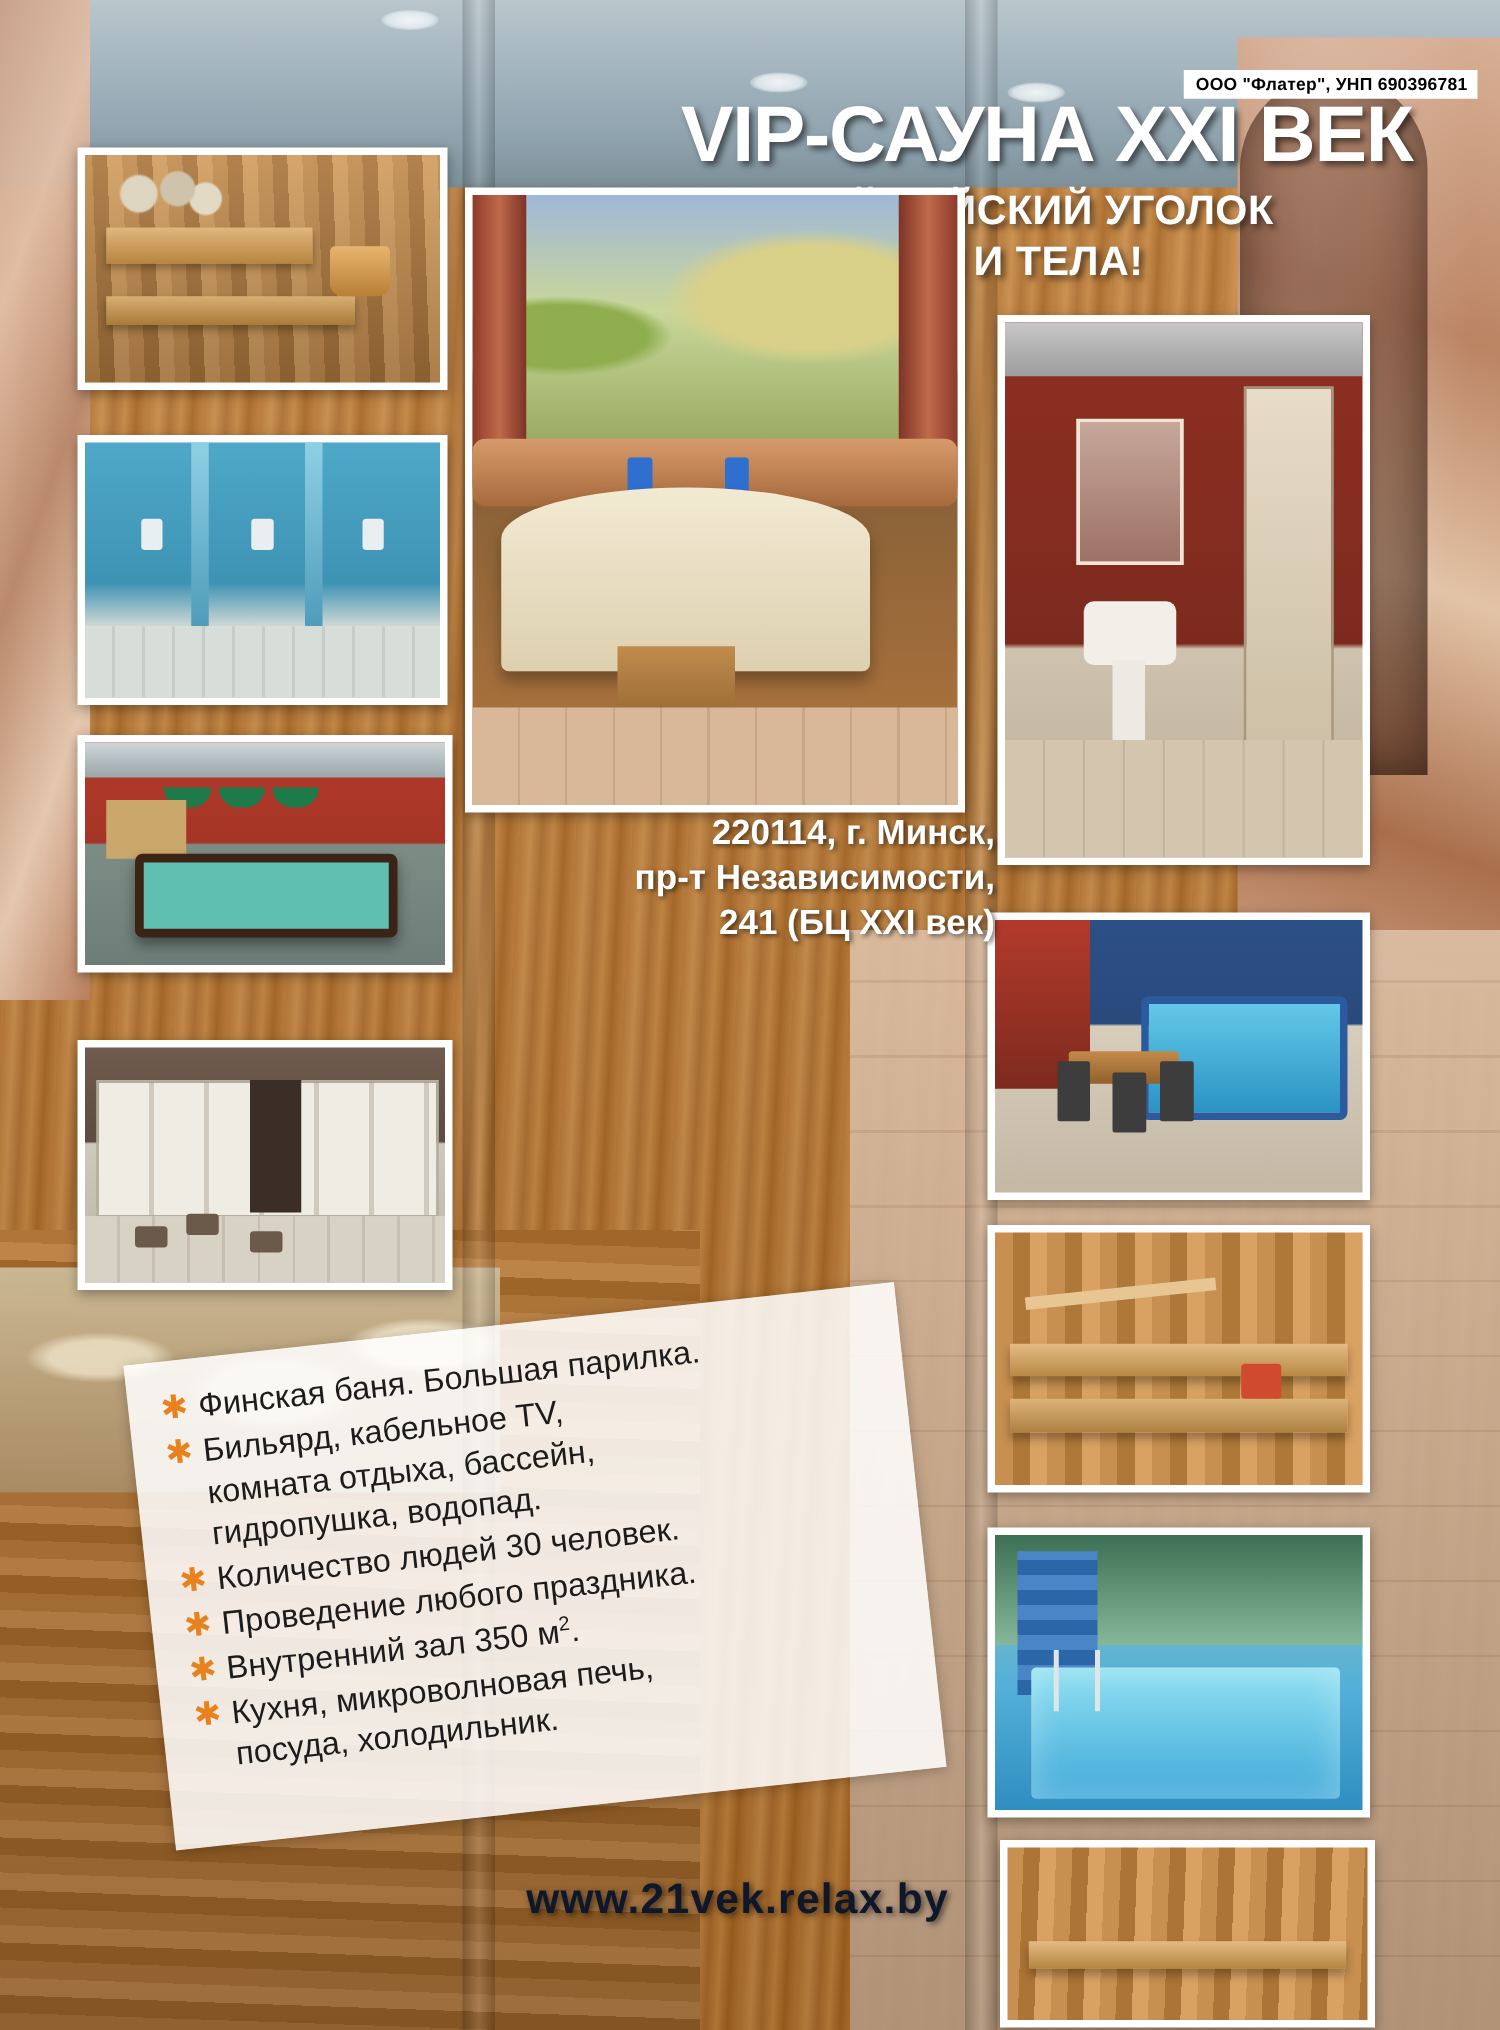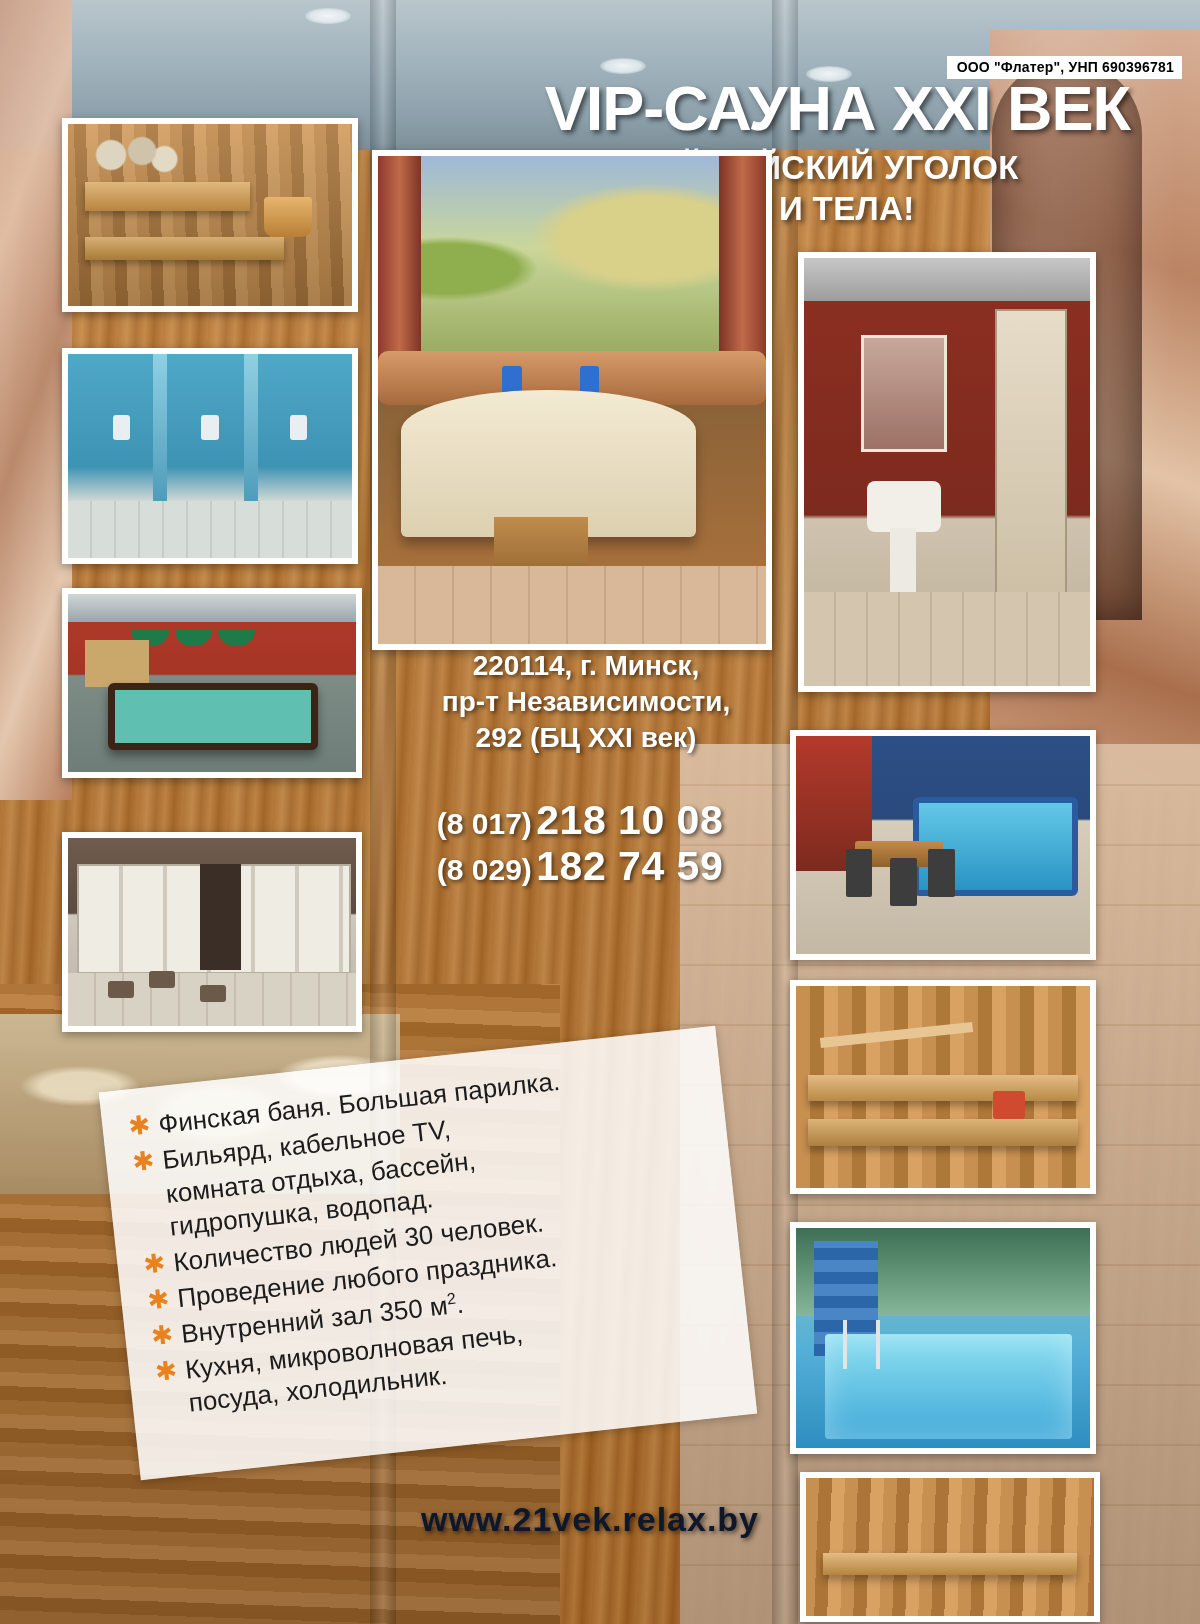--- a/index.html
+++ b/index.html
@@ -117,21 +117,21 @@
     font-weight: bold;
     line-height: 1.22;
     margin-top: 8px;
     letter-spacing: .4px;
   }
 
   
   .address {
     position: absolute;
     left: 376px; top: 648px; width: 420px;
-    text-align: center;
+    text-align: right;
     color: #ffffff;
     font-size: 28px;
     font-weight: bold;
     line-height: 1.28;
     text-shadow: 2px 2px 4px rgba(0,0,0,.6);
   }
   .phones {
     position: absolute;
     left: 360px; top: 798px; width: 440px;
     color: #ffffff;
@@ -423,33 +423,23 @@
 
   <div class="photo p10" style="left:800px; top:1472px; width:300px; height:150px;">
     <div class="inner">
       <div class="bb"></div>
     </div>
   </div>
 
   <div class="address">
     <div>220114, г. Минск,</div>
     <div>пр-т Независимости,</div>
-    <div>292 (БЦ XXI век)</div>
-  </div>
-
-  <div class="phones">
-    <div class="phone-row">
-      <span class="phone-code">(8 017)</span>
-      <span class="phone-num">218 10 08</span>
-    </div>
-    <div class="phone-row">
-      <span class="phone-code">(8 029)</span>
-      <span class="phone-num">182 74 59</span>
-    </div>
-  </div>
+    <div>241 (БЦ XXI век)</div>
+  </div>
+
 
   <div class="features">
     <div class="features-inner">
 
       <div class="feat-item">
         <span class="feat-star">✱</span>
         <span class="feat-text">Финская баня. Большая парилка.</span>
       </div>
 
       <div class="feat-item">

